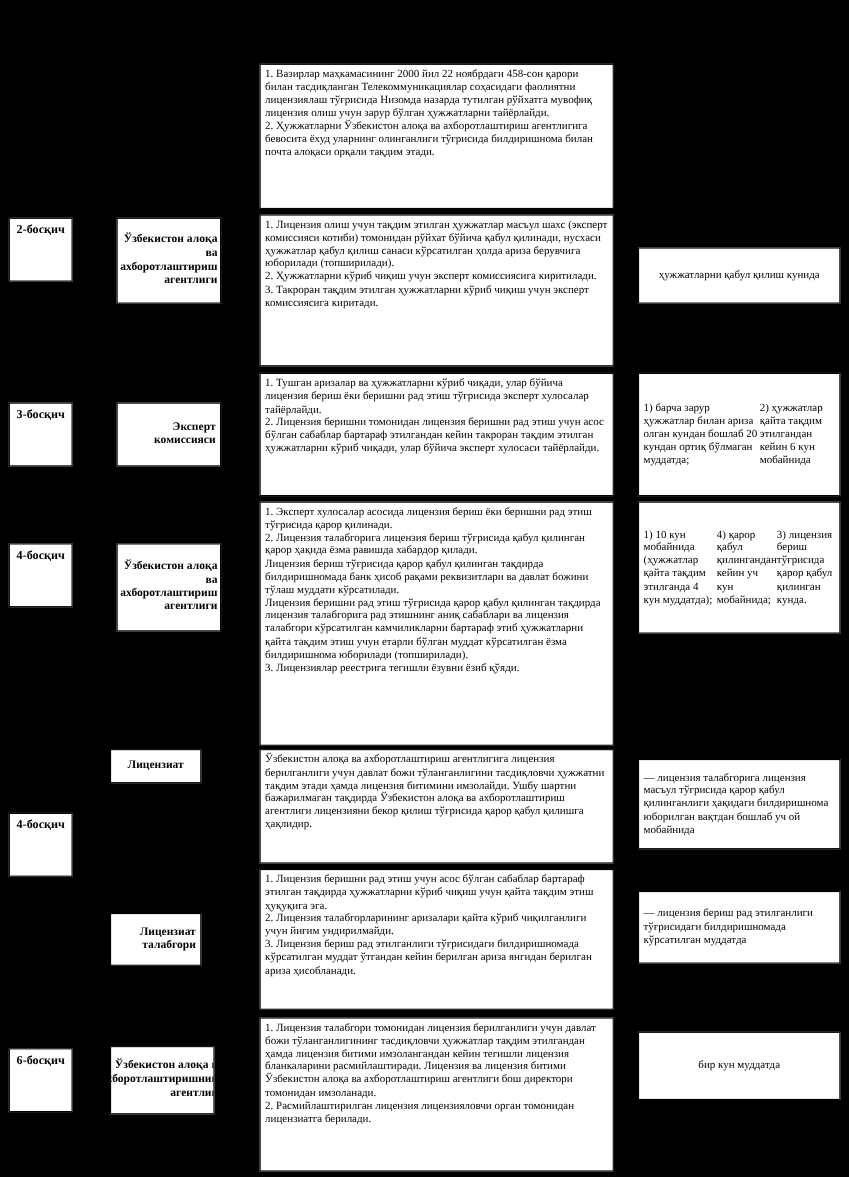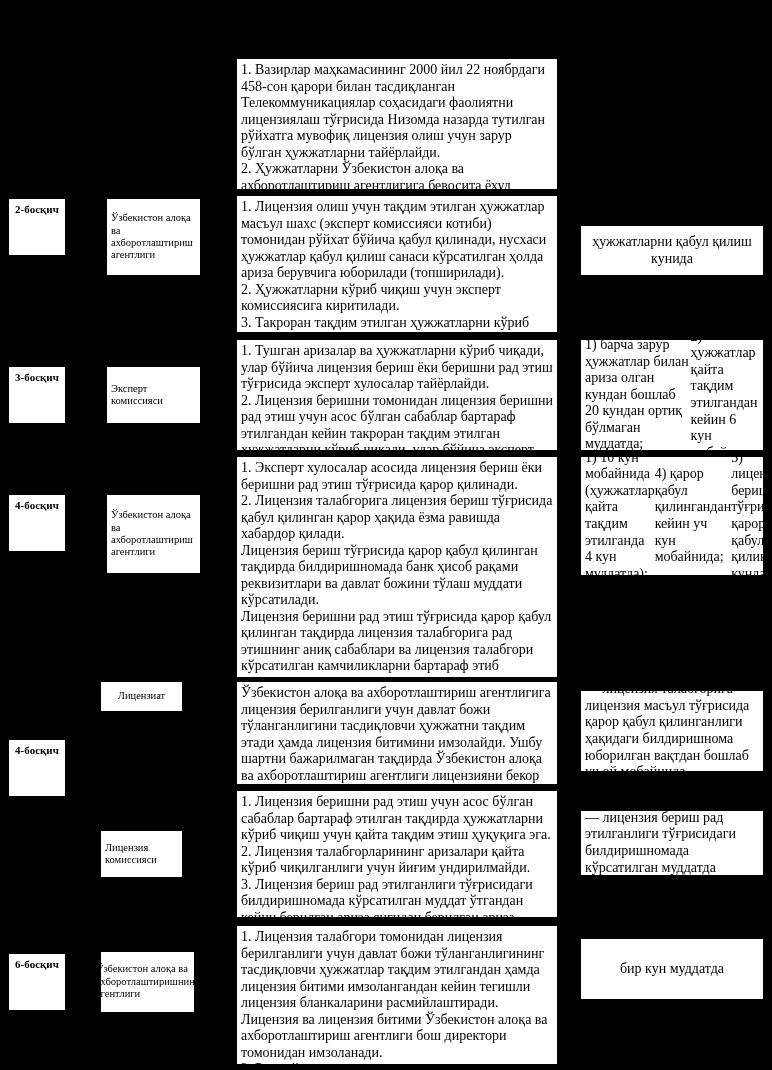--- a/index.html
+++ b/index.html
@@ -15,35 +15,35 @@
     height: 1070px;
     background: #000;
     overflow: hidden;
   }
   .box {
     position: absolute;
     background: #ffffff;
     color: #000000;
     border: 1px solid #000000;
     font-family: "Liberation Serif", serif;
-    font-size: 14px;
+    font-size: 10px;
     line-height: 1.18;
     padding: 3px 4px;
     overflow: hidden;
   }
   .stage {
     font-weight: bold;
     font-size: 11px;
     text-align: center;
     padding: 4px 5px;
   }
   .actor {
-    font-weight: normal;
+    font-weight: bold;
     font-size: 10.5px;
-    text-align: left;
+    text-align: right;
     display: flex;
     align-items: center;
     justify-content: center;
     padding: 3px 4px;
   }
   .desc {
     text-align: left;
   }
   .desc p {
     margin: 0 0 0 0;
@@ -96,21 +96,21 @@
       <p>    Лицензия беришни рад этиш тўғрисида қарор қабул қилинган тақдирда лицензия талабгорига рад этишнинг аниқ сабаблари ва лицензия талабгори кўрсатилган камчиликларни бартараф этиб ҳужжатларни қайта тақдим этиш учун етарли бўлган муддат кўрсатилган ёзма билдиришнома юборилади (топширилади).</p>
       <p>3. Лицензиялар реестрига тегишли ёзувни ёзиб қўяди.</p>
     </div>
   <div class="box term" style="left:580px; top:456px; width:184px; height:120px; white-space: pre-line;"><p>1)  10 кун мобайнида (ҳужжатлар қайта тақдим этилганда 4 кун муддатда);</p><p>4)  қарор қабул қилингандан кейин уч кун мобайнида;</p><p>3) лицензия бериш тўғрисида қарор қабул қилинган кунда.</p></div>
 
   <div class="box stage" style="left:8px; top:739px; width:58px; height:58px;">4-босқич</div>
   <div class="box actor" style="left:100px; top:681px; width:83px; height:31px;">Лицензиат</div>
   <div class="box desc" style="left:236px; top:681px; width:322px; height:104px;">Ўзбекистон алоқа ва ахборотлаштириш агентлигига лицензия берилганлиги учун давлат божи тўланганлигини тасдиқловчи ҳужжатни тақдим этади ҳамда лицензия битимини имзолайди. Ушбу шартни бажарилмаган тақдирда Ўзбекистон алоқа ва ахборотлаштириш агентлиги лицензияни бекор қилиш тўғрисида қарор қабул қилишга ҳақлидир.</div>
   <div class="box term" style="left:580px; top:690px; width:184px; height:82px; white-space: pre-line;">— лицензия талабгорига лицензия масъул тўғрисида қарор қабул қилинганлиги ҳақидаги билдиришнома юборилган вақтдан бошлаб уч ой мобайнида</div>
 
-  <div class="box actor" style="left:100px; top:830px; width:83px; height:48px;">Лицензия комиссияси</div>
+  <div class="box actor" style="left:100px; top:830px; width:83px; height:48px;">Лицензиат талабгори</div>
   <div class="box desc" style="left:236px; top:790px; width:322px; height:128px;">
       <p>1. Лицензия беришни рад этиш учун асос бўлган сабаблар бартараф этилган тақдирда ҳужжатларни кўриб чиқиш учун қайта тақдим этиш ҳуқуқига эга.</p>
       <p>2. Лицензия талабгорларининг аризалари қайта кўриб чиқилганлиги учун йиғим ундирилмайди.</p>
       <p>3. Лицензия бериш рад этилганлиги тўғрисидаги билдиришномада кўрсатилган муддат ўтгандан кейин берилган ариза янгидан берилган ариза ҳисобланади.</p>
     </div>
   <div class="box term" style="left:580px; top:810px; width:184px; height:66px; white-space: pre-line;">— лицензия бериш рад этилганлиги тўғрисидаги билдиришномада кўрсатилган муддатда</div>
 
   <div class="box stage" style="left:8px; top:953px; width:58px; height:58px;">6-босқич</div>
   <div class="box actor" style="left:100px; top:951px; width:95px; height:62px;">Ўзбекистон алоқа ва ахборотлаштиришнинг агентлиги</div>
   <div class="box desc" style="left:236px; top:925px; width:322px; height:140px;">

